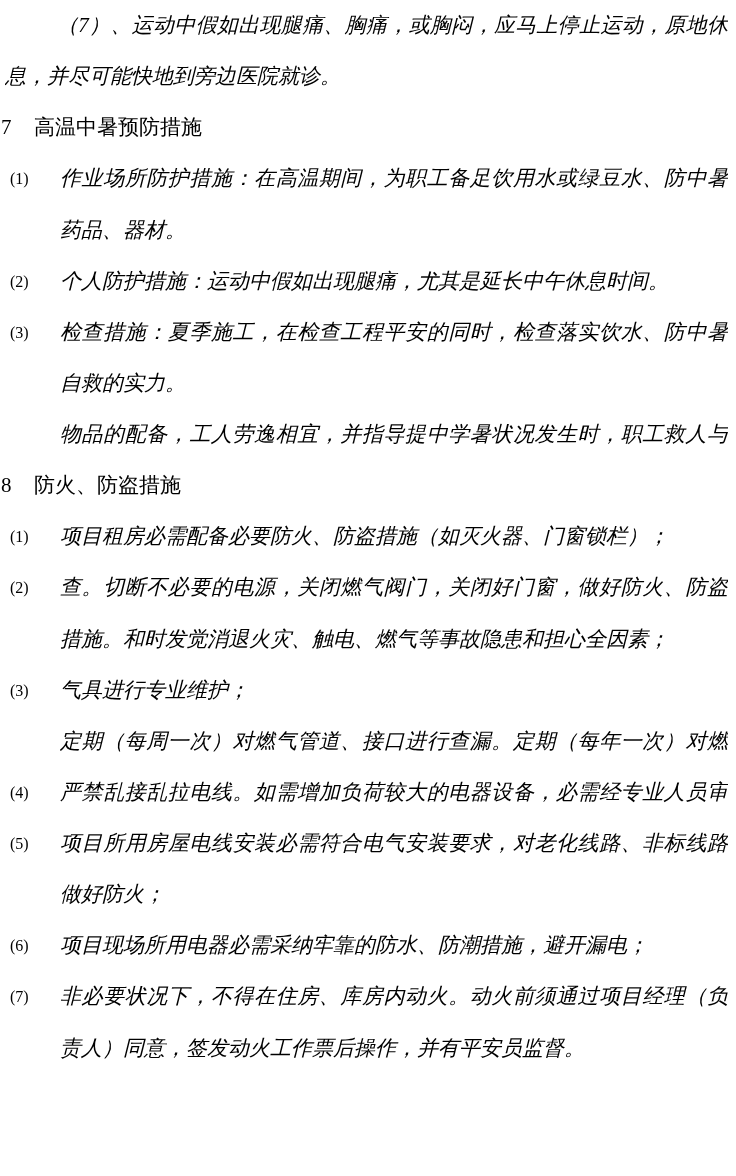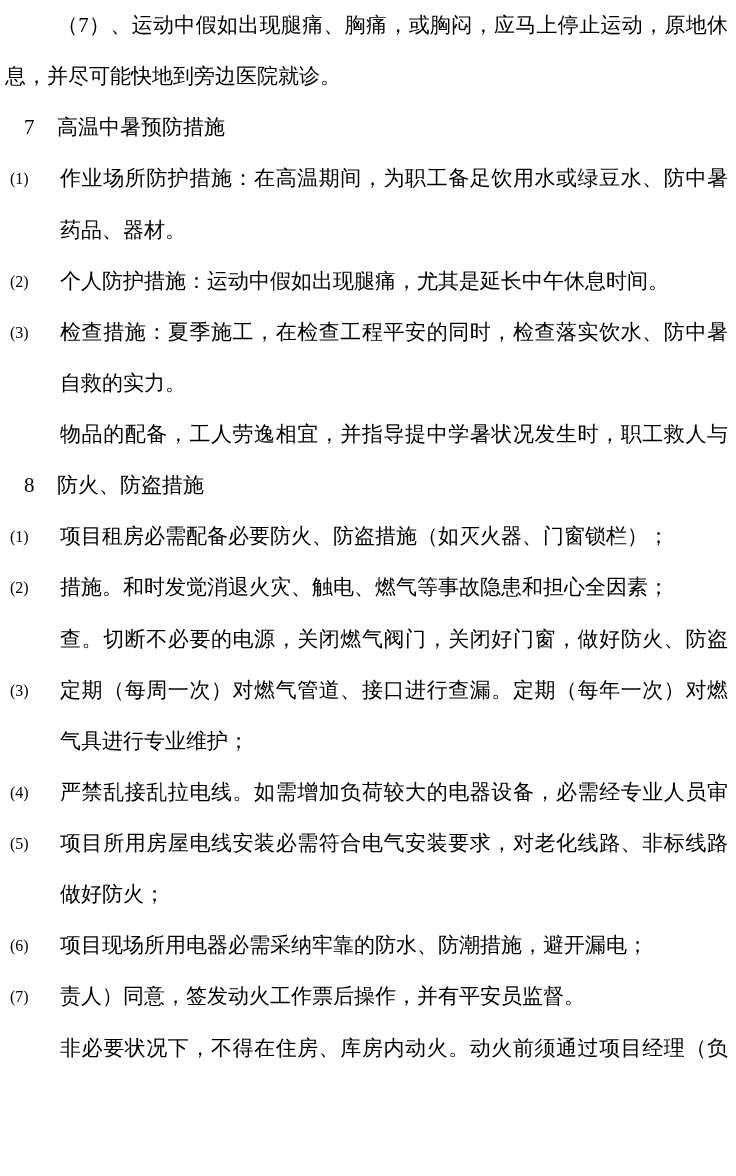--- a/index.html
+++ b/index.html
@@ -17,39 +17,40 @@
     font-size: 21px;
     overflow: hidden;
     box-sizing: border-box;
   }
   .line {
     height: 51.13px;
     line-height: 51.13px;
     margin-left: 60px;
     margin-right: 8px;
     overflow: hidden;
+    font-style: italic;
   }
   
   .line.fill {
     text-align: justify;
     text-align-last: justify;
   }
   
   .line.intro-first {
     margin-left: 5px;
     text-indent: 52px;
   }
   
   .line.flush {
     margin-left: 5px;
   }
   .heading {
     height: 51.13px;
     line-height: 51.13px;
-    margin-left: 24px;
+    margin-left: 1px;
     overflow: hidden;
   }
   .heading .h-num {
     display: inline-block;
     min-width: 33px;
   }
   .item {
     position: relative;
   }
   .item .marker {
@@ -97,45 +98,45 @@
     <span class="h-num">8</span><span class="h-title">防火、防盗措施</span>
   </div>
 
   <div class="item">
     <span class="marker">(1)</span>
     <div class="line">项目租房必需配备必要防火、防盗措施（如灭火器、门窗锁栏）；</div>
   </div>
 
   <div class="item">
     <span class="marker">(2)</span>
+    <div class="line fill">查。切断不必要的电源，关闭燃气阀门，关闭好门窗，做好防火、防盗</div>
     <div class="line">措施。和时发觉消退火灾、触电、燃气等事故隐患和担心全因素；</div>
-    <div class="line fill">查。切断不必要的电源，关闭燃气阀门，关闭好门窗，做好防火、防盗</div>
   </div>
 
   <div class="item">
     <span class="marker">(3)</span>
+    <div class="line">气具进行专业维护；</div>
     <div class="line fill">定期（每周一次）对燃气管道、接口进行查漏。定期（每年一次）对燃</div>
-    <div class="line">气具进行专业维护；</div>
   </div>
 
   <div class="item">
     <span class="marker">(4)</span>
     <div class="line fill">严禁乱接乱拉电线。如需增加负荷较大的电器设备，必需经专业人员审</div>
   </div>
 
   <div class="item">
     <span class="marker">(5)</span>
     <div class="line fill">项目所用房屋电线安装必需符合电气安装要求，对老化线路、非标线路</div>
     <div class="line">做好防火；</div>
   </div>
 
   <div class="item">
     <span class="marker">(6)</span>
     <div class="line">项目现场所用电器必需采纳牢靠的防水、防潮措施，避开漏电；</div>
   </div>
 
   <div class="item">
     <span class="marker">(7)</span>
+    <div class="line fill">非必要状况下，不得在住房、库房内动火。动火前须通过项目经理（负</div>
     <div class="line">责人）同意，签发动火工作票后操作，并有平安员监督。</div>
-    <div class="line fill">非必要状况下，不得在住房、库房内动火。动火前须通过项目经理（负</div>
   </div>
 
 </div>
 
 </body></html>

